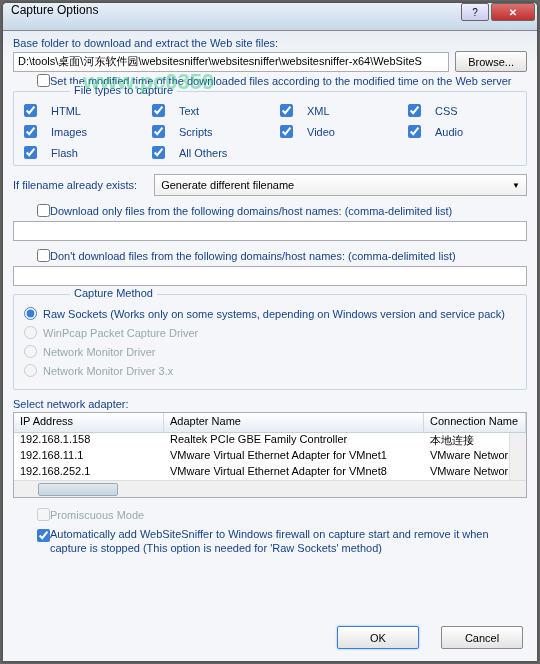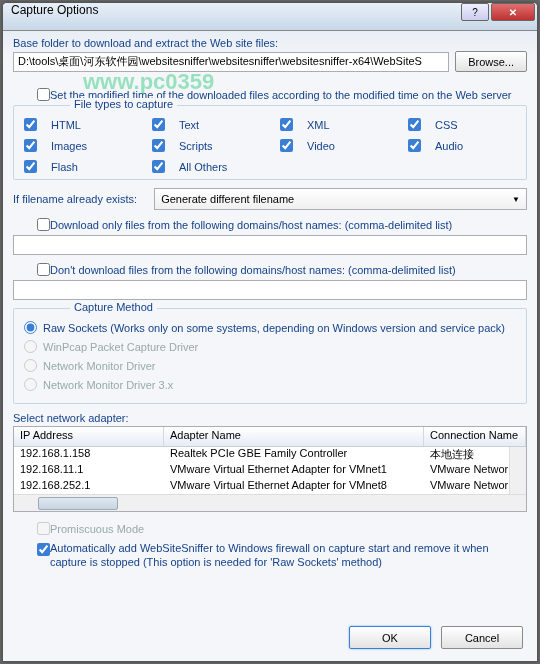--- a/index.html
+++ b/index.html
@@ -5,21 +5,21 @@
 * { box-sizing: border-box; margin: 0; padding: 0; font-family: "Segoe UI", Tahoma, sans-serif; font-size: 11px; }
 body { background: #666; width: 540px; height: 664px; overflow: hidden; }
 .window { width: 536px; height: 660px; margin: 2px; background: #f0f0f0; border: 1px solid #555; border-radius: 5px 5px 0 0; overflow: hidden; box-shadow: 0 0 3px rgba(0,0,0,0.3); }
 .titlebar { height: 28px; background: linear-gradient(#e8f0f8, #c8d8e8); display: flex; align-items: flex-start; padding: 0 2px 0 8px; border-bottom: 1px solid #888; }
 .titlebar-text { flex: 1; color: #000; font-size: 12px; }
 .tb-btn { width: 28px; height: 18px; margin-left: 2px; border: 1px solid #666; border-radius: 2px; display: flex; align-items: center; justify-content: center; font-size: 10px; }
 .tb-close { width: 44px; background: linear-gradient(#e07070, #c03030); color: #fff; font-weight: bold; }
 .tb-help { background: linear-gradient(#eef, #cce); }
 .body { padding: 6px 10px; background: linear-gradient(#e8eef5, #f4f6f9 30px, #f4f6f9); height: calc(100% - 28px); position: relative; }
 .label { color: #15428b; margin-bottom: 2px; }
-.row { display: flex; align-items: center; gap: 6px; margin-bottom: 16px; }
+.row { display: flex; align-items: center; gap: 6px; margin-bottom: 2px; }
 .textbox { flex: 1; height: 20px; border: 1px solid #abadb3; background: #fff; padding: 0 4px; font-size: 11px; }
 .btn { height: 21px; padding: 0 12px; border: 1px solid #8a8a8a; background: linear-gradient(#fff, #e3e3e3); border-radius: 2px; font-size: 11px; }
 .chk { width: 13px; height: 13px; accent-color: #3a7fd5; }
 .chk-row { display: flex; align-items: center; gap: 0; margin-bottom: 4px; padding-left: 24px; }
 .chk-label { color: #15428b; }
 .fieldset { border: 1px solid #c5d6e8; border-radius: 2px; padding: 8px 10px 6px; margin-bottom: 8px; position: relative; }
 .legend { position: absolute; top: -8px; left: 8px; background: #f4f6f9; padding: 0 4px; color: #15428b; margin-left: 48px; }
 .ft-grid { display: grid; grid-template-columns: repeat(4, 1fr); gap: 8px 20px; margin-top: 4px; }
 .ft-item { display: flex; align-items: center; gap: 14px; }
 .sel-row { display: flex; align-items: center; gap: 17px; margin-bottom: 8px; }
@@ -31,21 +31,21 @@
 .radio-row.disabled .rlabel { color: #9aa; }
 .rlabel { color: #15428b; }
 .table-wrap { border: 1px solid #abadb3; background: #fff; height: 86px; overflow: hidden; position: relative; }
 .thead { display: flex; background: linear-gradient(#fff,#e6ecf5); border-bottom: 1px solid #c5d0dc; height: 20px; }
 .th { padding: 2px 6px; border-right: 1px solid #d0d8e2; color: #000; }
 .th1 { width: 150px; } .th2 { width: 260px; } .th3 { flex: 1; }
 .trow { display: flex; height: 16px; font-size: 11px; }
 .td { padding: 0 6px; white-space: nowrap; overflow: hidden; }
 .hscroll { height: 17px; background: #f0f0f0; border-top: 1px solid #ddd; display:flex; align-items:center; }
 .hthumb { width: 80px; height: 13px; margin-left: 24px; background: linear-gradient(#e0e8f0,#c8d4e0); border: 1px solid #9ab; border-radius: 2px; }
-.btm-btns { position: absolute; bottom: 12px; right: 14px; display: flex; gap: 10px; }
+.btm-btns { position: absolute; bottom: 12px; right: 14px; display: flex; gap: 22px; }
 .btm-btns .btn { width: 82px; height: 23px; }
 .watermark { position: absolute; top: 38px; left: 80px; font-size: 22px; font-weight: bold; color: rgba(40,200,120,0.45); pointer-events: none; z-index: 50;}
 .vscroll { position:absolute; right:0; top:20px; bottom:17px; width:17px; background:#f0f0f0; border-left:1px solid #ddd;}
 </style>
 </head>
 <body>
 
 <div class="window">
   <div class="titlebar">
     <span class="titlebar-text">Capture Options</span>

